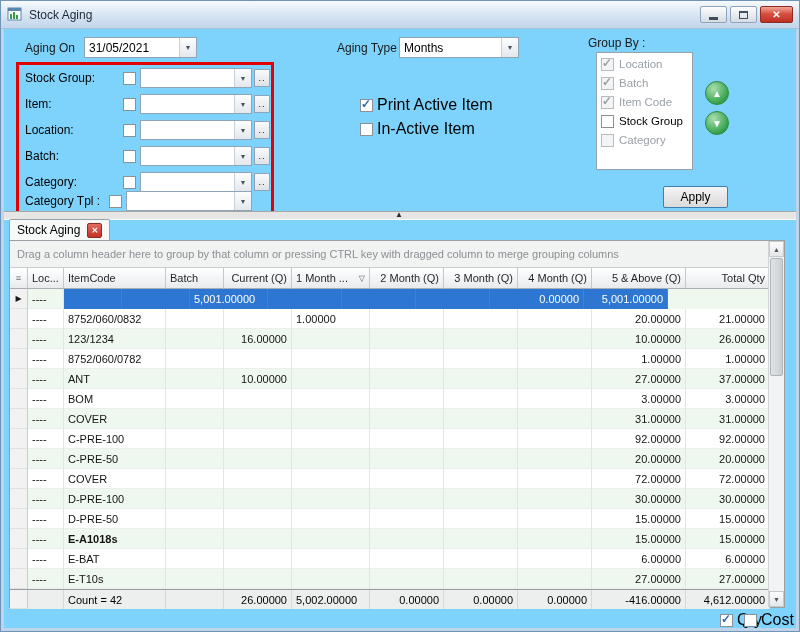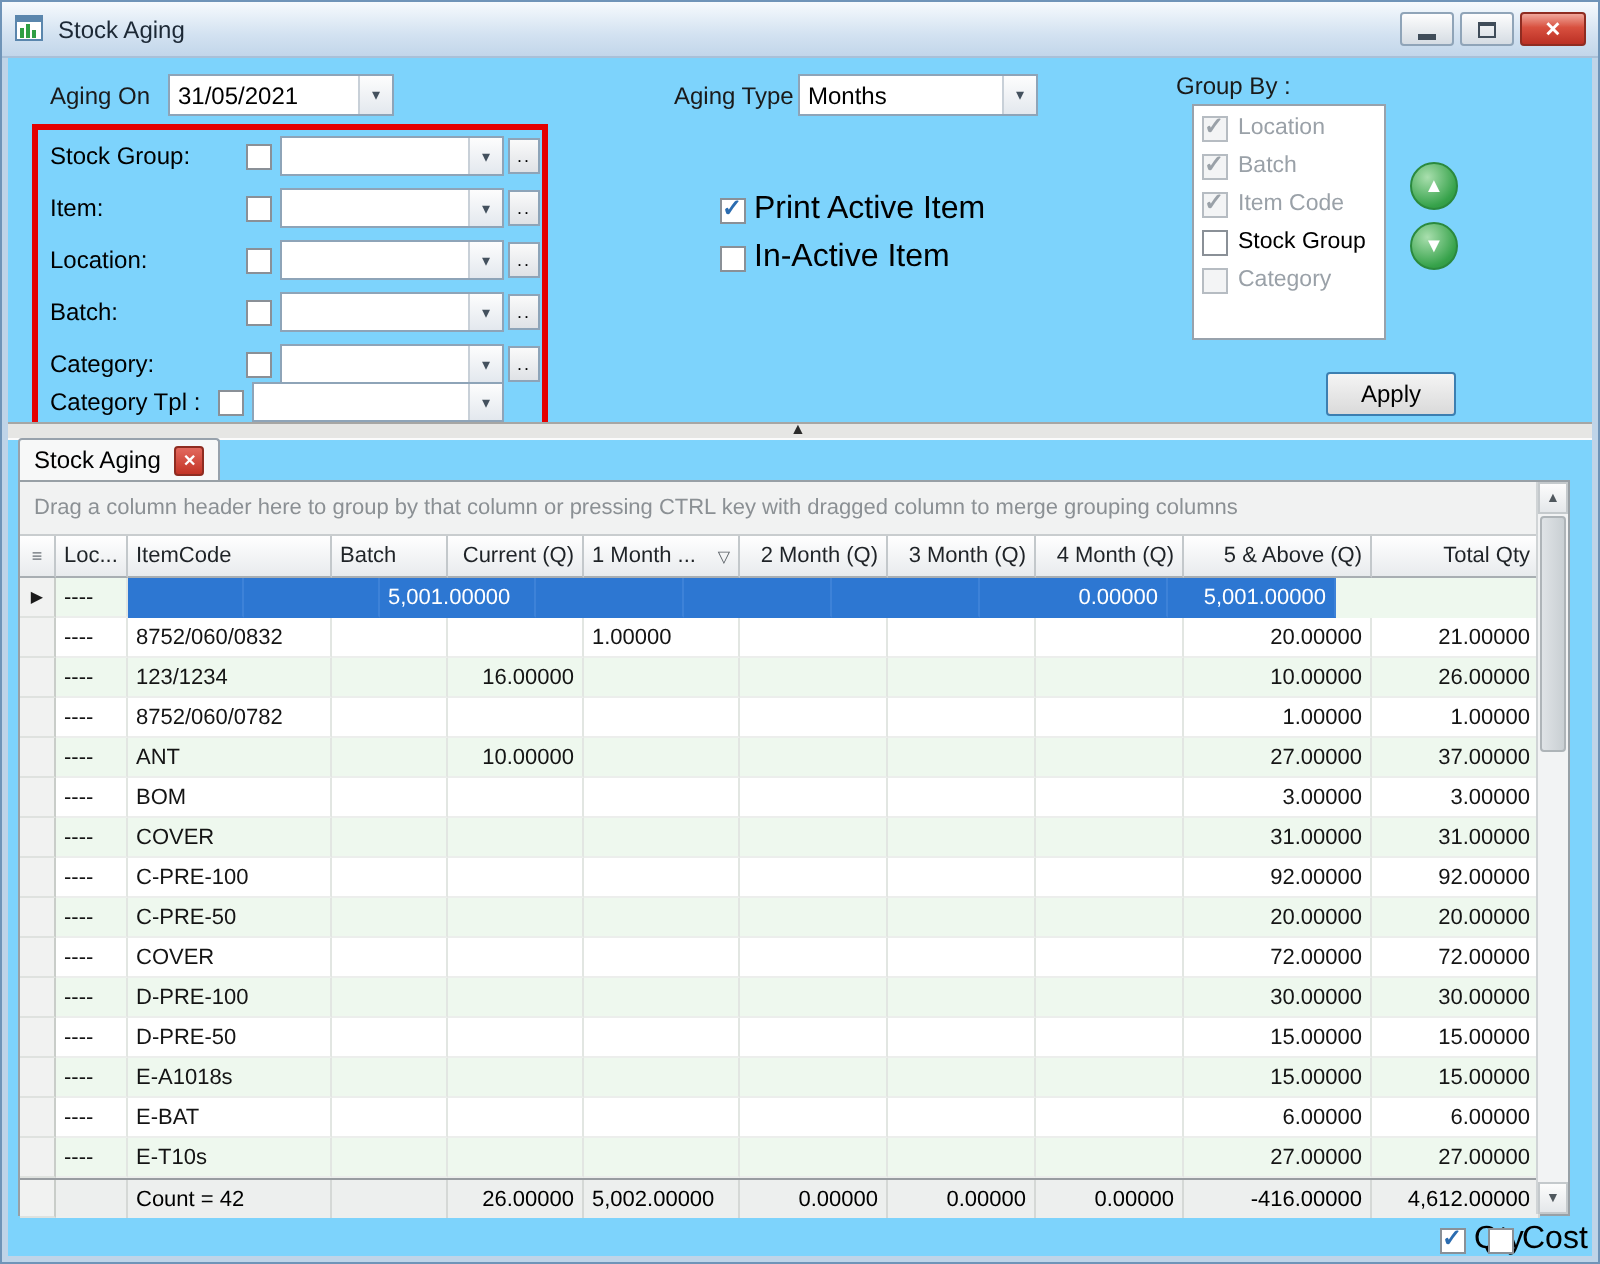--- a/index.html
+++ b/index.html
@@ -392,21 +392,21 @@
             <div class="gcell" style="width: 78px;"></div>
             <div class="gcell right" style="width: 74px;"></div>
             <div class="gcell right" style="width: 74px;"></div>
             <div class="gcell right" style="width: 74px;"></div>
             <div class="gcell right" style="width: 94px;">15.00000</div>
             <div class="gcell right" style="width: 84px;">15.00000</div>
           </div>
           <div class="grow alt">
             <div class="gcell ind" style="width: 18px;"></div>
             <div class="gcell" style="width: 36px;">----</div>
-            <div class="gcell" style="width: 102px;">E-A1018s</div>
+            <div class="gcell" style="width: 102px; font-weight: bold;">E-A1018s</div>
             <div class="gcell" style="width: 58px;"></div>
             <div class="gcell right" style="width: 68px;"></div>
             <div class="gcell" style="width: 78px;"></div>
             <div class="gcell right" style="width: 74px;"></div>
             <div class="gcell right" style="width: 74px;"></div>
             <div class="gcell right" style="width: 74px;"></div>
             <div class="gcell right" style="width: 94px;">15.00000</div>
             <div class="gcell right" style="width: 84px;">15.00000</div>
           </div>
           <div class="grow">

